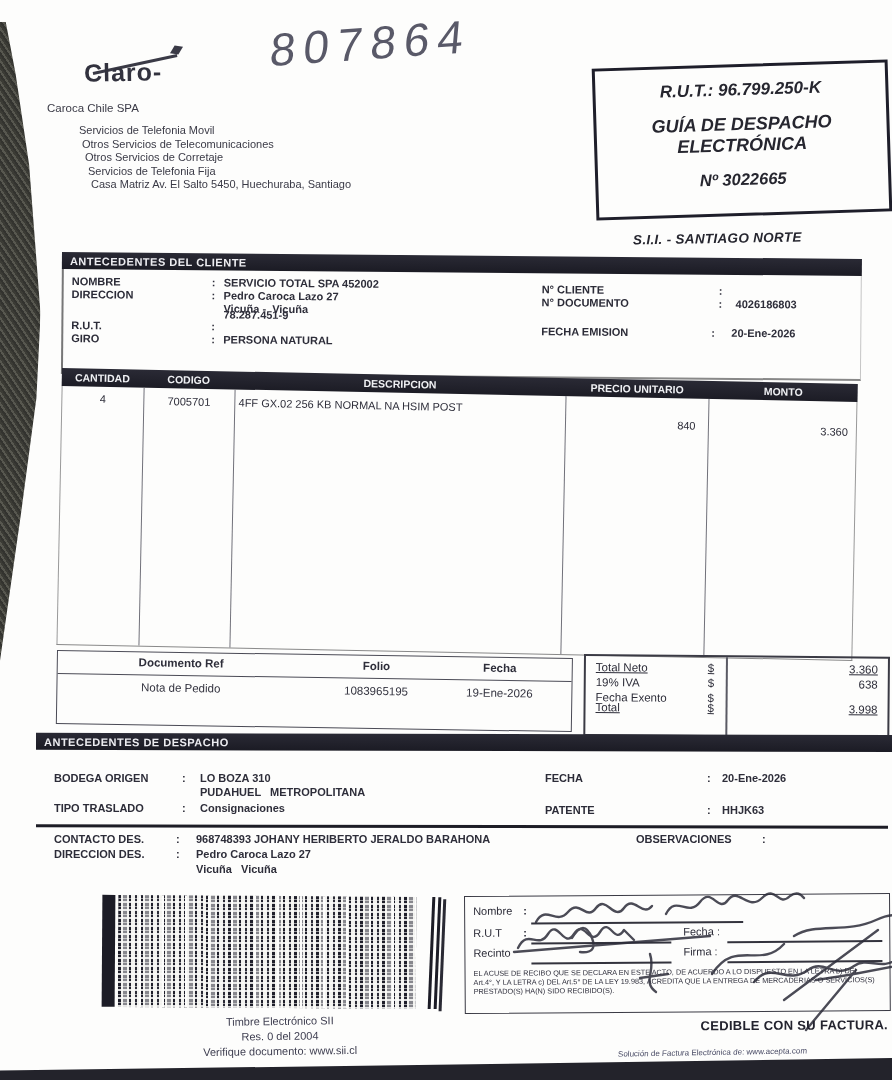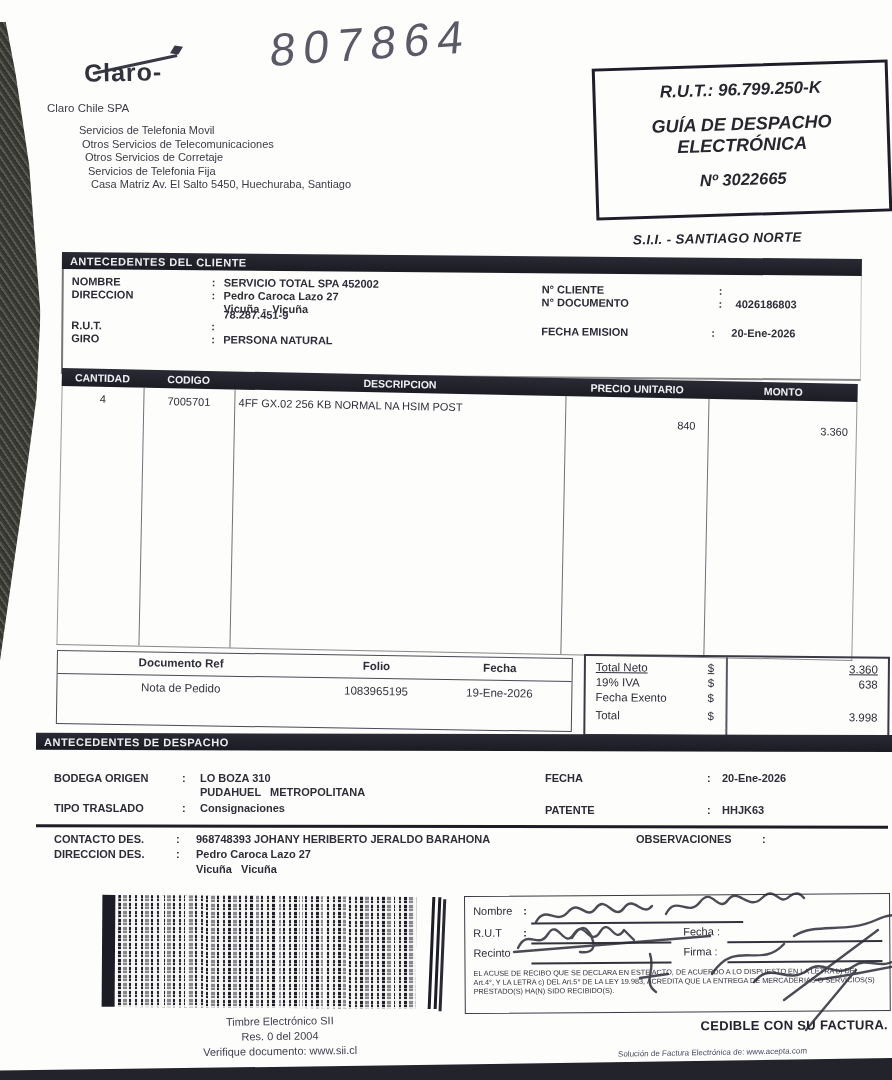--- a/index.html
+++ b/index.html
@@ -82,21 +82,21 @@
   .ref-row{position:relative;}
   .ref-row span{position:absolute;top:6px;text-align:center;color:#33333f;}
 
   
   .totals{left:584px;top:654px;width:302px;height:78px;border:2px solid #3a3a44;
     transform:rotate(.5deg);transform-origin:0 0;font-size:11.5px;}
   .totals .divider{position:absolute;left:140px;top:0;width:1.5px;height:100%;background:#5a5a64;}
   .t-lbl{position:absolute;left:10px;}
   .t-cur{position:absolute;left:122px;}
   .t-val{position:absolute;right:10px;text-align:right;}
-  .tr0{top:5px;text-decoration:underline;} .tr1{top:20px;} .tr2{top:35px;} .tr3{top:53px;}
+  .tr0{top:5px;text-decoration:underline;} .tr1{top:20px;} .tr2{top:35px;} .tr3{top:45px;text-decoration:underline;}
 
   
   .desp-bar{left:36px;top:734px;width:852px;transform:rotate(.15deg);}
   .desp-divider{left:36px;top:825px;width:852px;height:2.5px;background:#1d1d26;transform:rotate(.1deg);}
 
   
   .barcode{left:102px;top:896px;width:348px;height:112px;transform:rotate(.4deg);}
   .bc-left{position:absolute;left:0;top:0;width:13px;height:100%;background:#1c1c26;}
   .bc-mid{position:absolute;left:16px;right:34px;top:0;height:100%;
     background:
@@ -128,21 +128,21 @@
 
   <div class="abs fabric"></div>
   <div class="abs bottom-strip"></div>
 
   <div class="abs hand-number">807864</div>
 
   <div class="abs logo-line"></div>
   <div class="abs logo-tick"></div>
   <div class="abs logo-text">Claro-</div>
 
-  <div class="abs company-name">Claro Chile SPA</div>
+  <div class="abs company-name">Caroca Chile SPA</div>
   <div class="abs activities">
     <span>Servicios de Telefonia Movil</span>
     <span>Otros Servicios de Telecomunicaciones</span>
     <span>Otros Servicios de Corretaje</span>
     <span>Servicios de Telefonia Fija</span>
     <span>Casa Matriz Av. El Salto 5450, Huechuraba, Santiago</span>
   </div>
 
   <div class="abs rut-box">
     <div class="rut-line">R.U.T.: 96.799.250-K</div>

